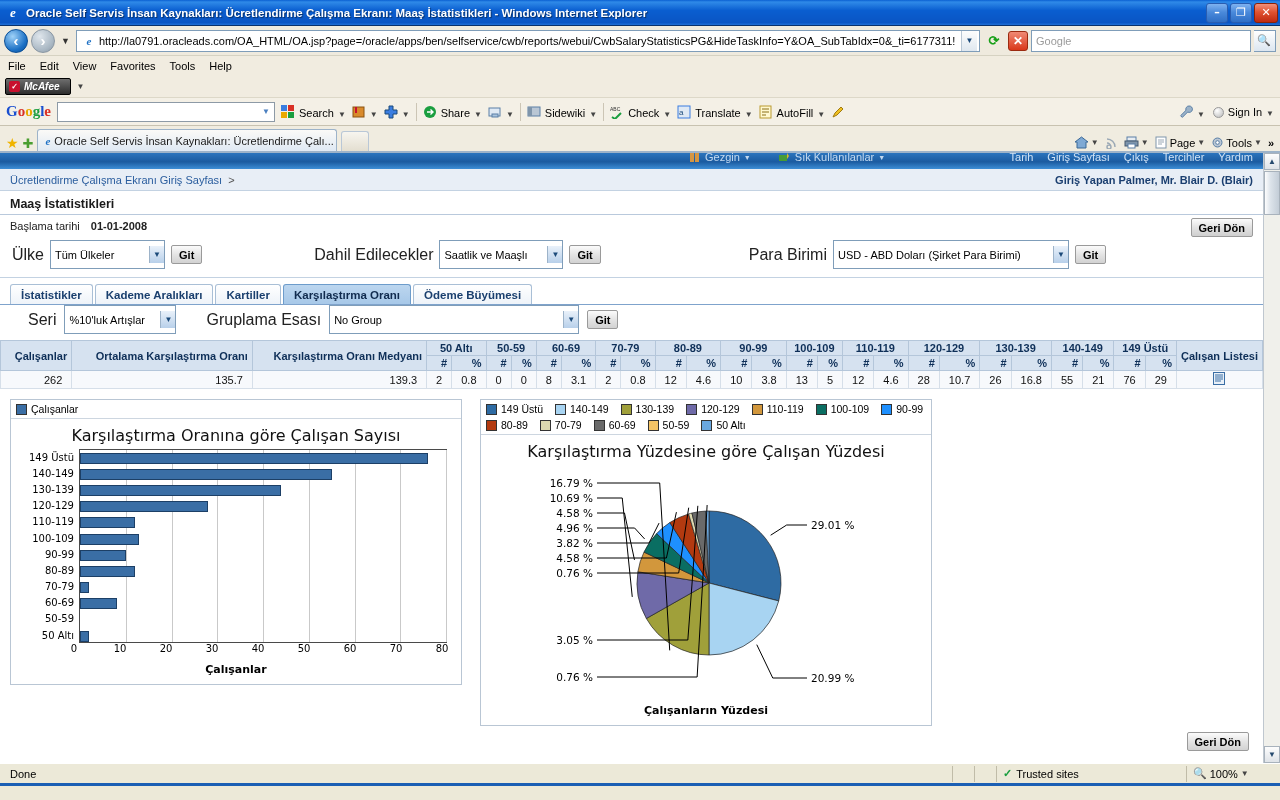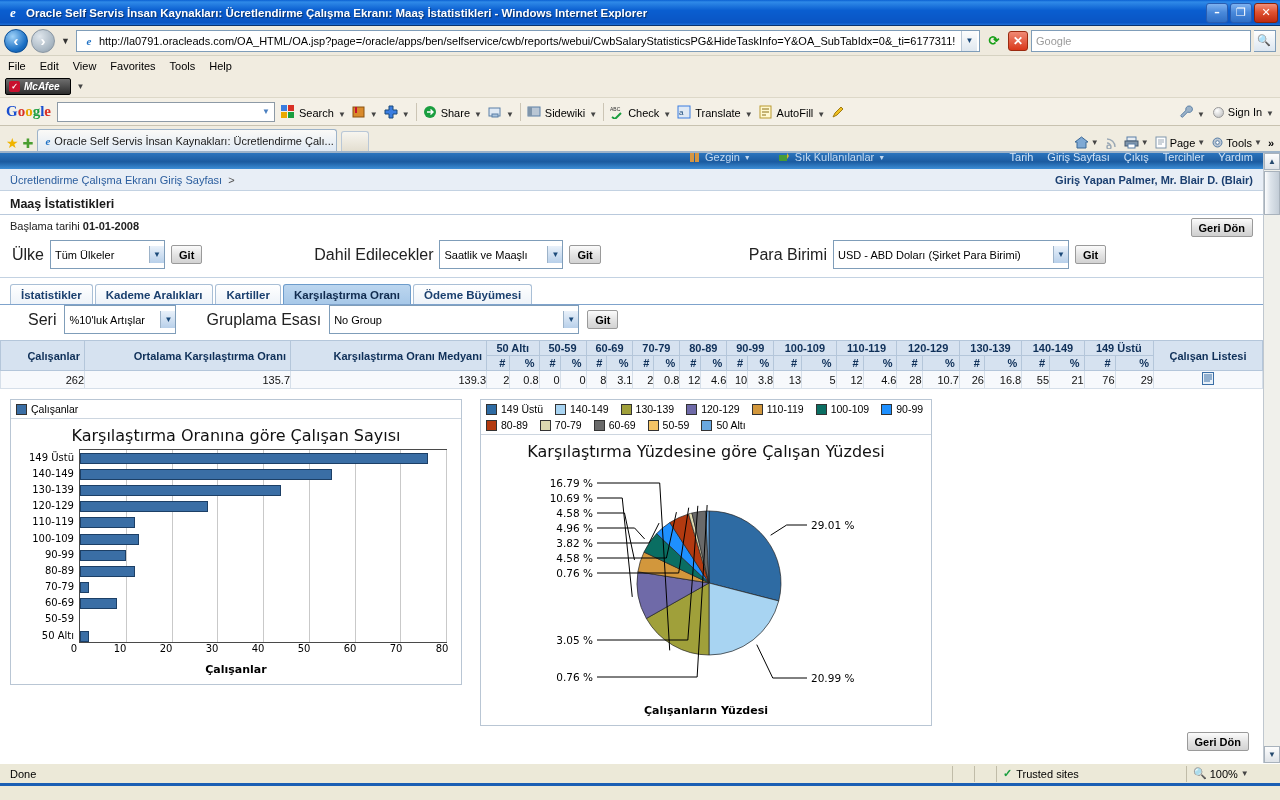--- a/index.html
+++ b/index.html
@@ -244,21 +244,21 @@
           border-top:1px solid #9db3c9;border-bottom:1px solid #9db3c9;}
   .dtable th{
     background:#d6e2f0;border:1px solid #b4c6da;
     font-weight:bold;color:#0e2f58;padding:1px 4px;font-size:11px;
     white-space:nowrap;
   }
   .dtable th.grp{text-align:center;}
   .dtable th.rt{text-align:right;}
   .dtable td{
     background:#f7f9fc;border:1px solid #d6dfe9;
-    padding:1px 0;text-align:right;color:#111;white-space:nowrap;
+    padding:1px 9px;text-align:right;color:#111;white-space:nowrap;
   }
   .dtable td.ctr{text-align:center;}
 
   
   .charts{display:flex;gap:18px;padding:10px 10px 0 10px;align-items:flex-start;}
   .chartbox{
     border:1px solid #b9c6d4;background:#fff;position:relative;
   }
   .legend-strip{
     border-bottom:1px solid #cdd6e0;padding:3px 5px;display:flex;flex-wrap:wrap;
@@ -553,21 +553,21 @@
   <div class="breadcrumb-row">
     <span class="bc-link">Ücretlendirme Çalışma Ekranı Giriş Sayfası</span>
     <span style="margin-left:6px;color:#555">&gt;</span>
     <span class="bc-user">Giriş Yapan Palmer, Mr. Blair D. (Blair)</span>
   </div>
 
   <div class="page-title">Maaş İstatistikleri</div>
 
   <div class="subinfo">
     <span>Başlama tarihi</span>
-    <b style="">01-01-2008</b>
+    <b style="margin-left:8px">01-01-2008</b>
   </div>
 
   <div class="filters">
     <div class="btn btn-backtop">Geri Dön</div>
 
     <div class="fgroup" style="margin-left:2px">
       <span class="flabel">Ülke</span>
       <div class="sel" style="width:115px">
         <span>Tüm Ülkeler</span>
         <span class="arrow">▼</span>

